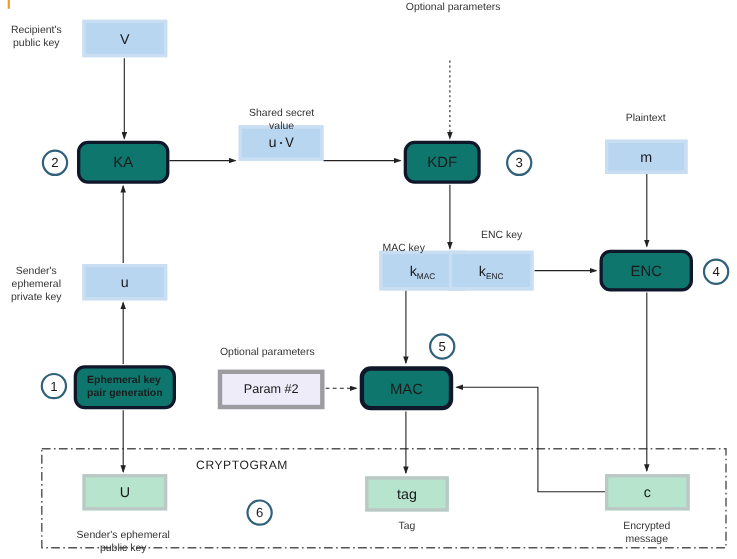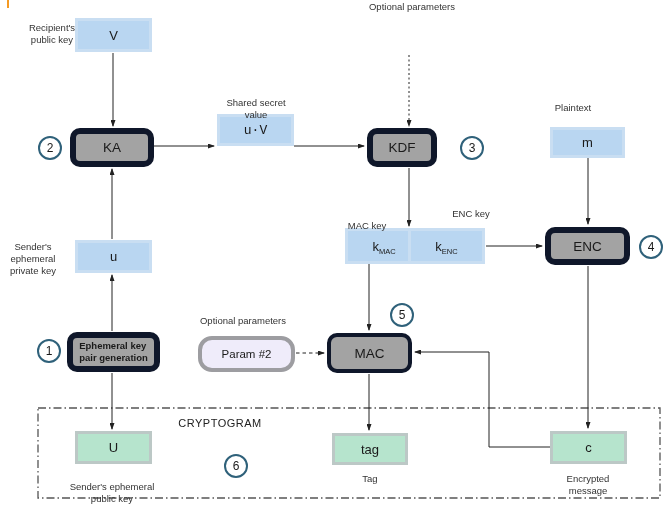--- a/index.html
+++ b/index.html
@@ -6,21 +6,21 @@
   .canvas{
     position:relative;width:670px;height:508px;background:#fff;overflow:hidden;
     font-family:"Liberation Sans",sans-serif;color:#1a1a1a;
   }
   svg.wires{position:absolute;left:0;top:0;width:670px;height:508px;z-index:1;}
   .node{
     position:absolute;z-index:2;display:flex;align-items:center;justify-content:center;
     box-sizing:border-box;font-size:13px;color:#1a1a1a;
   }
   .box-blue{background:#b9d6f1;border:3px solid #c9def2;}
-  .box-proc{background:#a3a3a3;border:6px solid #0f172a;border-radius:10px;font-size:13.5px;}
+  .box-proc{background:#0f766e;border:3px solid #0f172a;border-radius:10px;font-size:13.5px;}
   .box-proc.thick{border-width:4px;}
   .box-param{background:#efecfa;border:4px solid #9d9da1;font-size:11.5px;}
   .box-green{background:#b6e4cd;border:3px solid #bcc8c6;}
   .caption{
     position:absolute;z-index:2;transform:translateX(-50%);
     font-size:9.5px;line-height:12px;text-align:center;color:#333;white-space:pre-line;
   }
   .multiline{font-size:9.5px;line-height:12px;text-align:left;white-space:pre-line;font-weight:bold;}
   .step{
     position:absolute;z-index:3;width:24px;height:24px;border-radius:50%;
@@ -96,45 +96,45 @@
     <span class="multiline">Ephemeral key
 pair generation</span>
   </div>
   <div class="node box-proc" style="left:545px;top:227px;width:85px;height:38px;">
     <span>ENC</span>
   </div>
   <div class="node box-proc thick" style="left:327px;top:333px;width:85px;height:40px;">
     <span>MAC</span>
   </div>
 
-  <div class="node box-param" style="left:198px;top:336px;width:97px;height:36px;border-radius:14px;">
+  <div class="node box-param" style="left:198px;top:336px;width:97px;height:36px;">
     <span>Param #2</span>
   </div>
 
   <div class="node box-green" style="left:75px;top:431px;width:77px;height:33px;">
     <span>U</span>
   </div>
   <div class="node box-green" style="left:332px;top:433px;width:76px;height:32px;">
     <span>tag</span>
   </div>
   <div class="node box-green" style="left:550px;top:431px;width:77px;height:33px;">
     <span>c</span>
   </div>
 
-  <div class="caption" style="left:33px;top:22px;margin-left:19px;">Recipient's
+  <div class="caption" style="left:33px;top:22px;">Recipient's
 public key</div>
   <div class="caption" style="left:256px;top:97px;">Shared secret
 value</div>
   <div class="caption" style="left:412px;top:1px;">Optional parameters</div>
-  <div class="caption" style="left:573px;top:102px;">Plaintext</div>
+  <div class="caption" style="left:587px;top:102px;">Plaintext</div>
   <div class="caption" style="left:33px;top:241px;">Sender's
 ephemeral
 private key</div>
   <div class="caption" style="left:367px;top:220px;">MAC key</div>
-  <div class="caption" style="left:471px;top:208px;">ENC key</div>
+  <div class="caption" style="left:456px;top:208px;">ENC key</div>
   <div class="caption" style="left:243px;top:315px;">Optional parameters</div>
   <div class="caption" style="left:112px;top:481px;">Sender's ephemeral
 public key</div>
   <div class="caption" style="left:370px;top:473px;">Tag</div>
   <div class="caption" style="left:588px;top:473px;">Encrypted message</div>
   <div class="cryptogram-label" style="left:220px;top:417px;text-align:right;">CRYPTOGRAM</div>
 
   <div class="step" style="left:37px;top:339px;">
       <span>1</span>
     </div>

